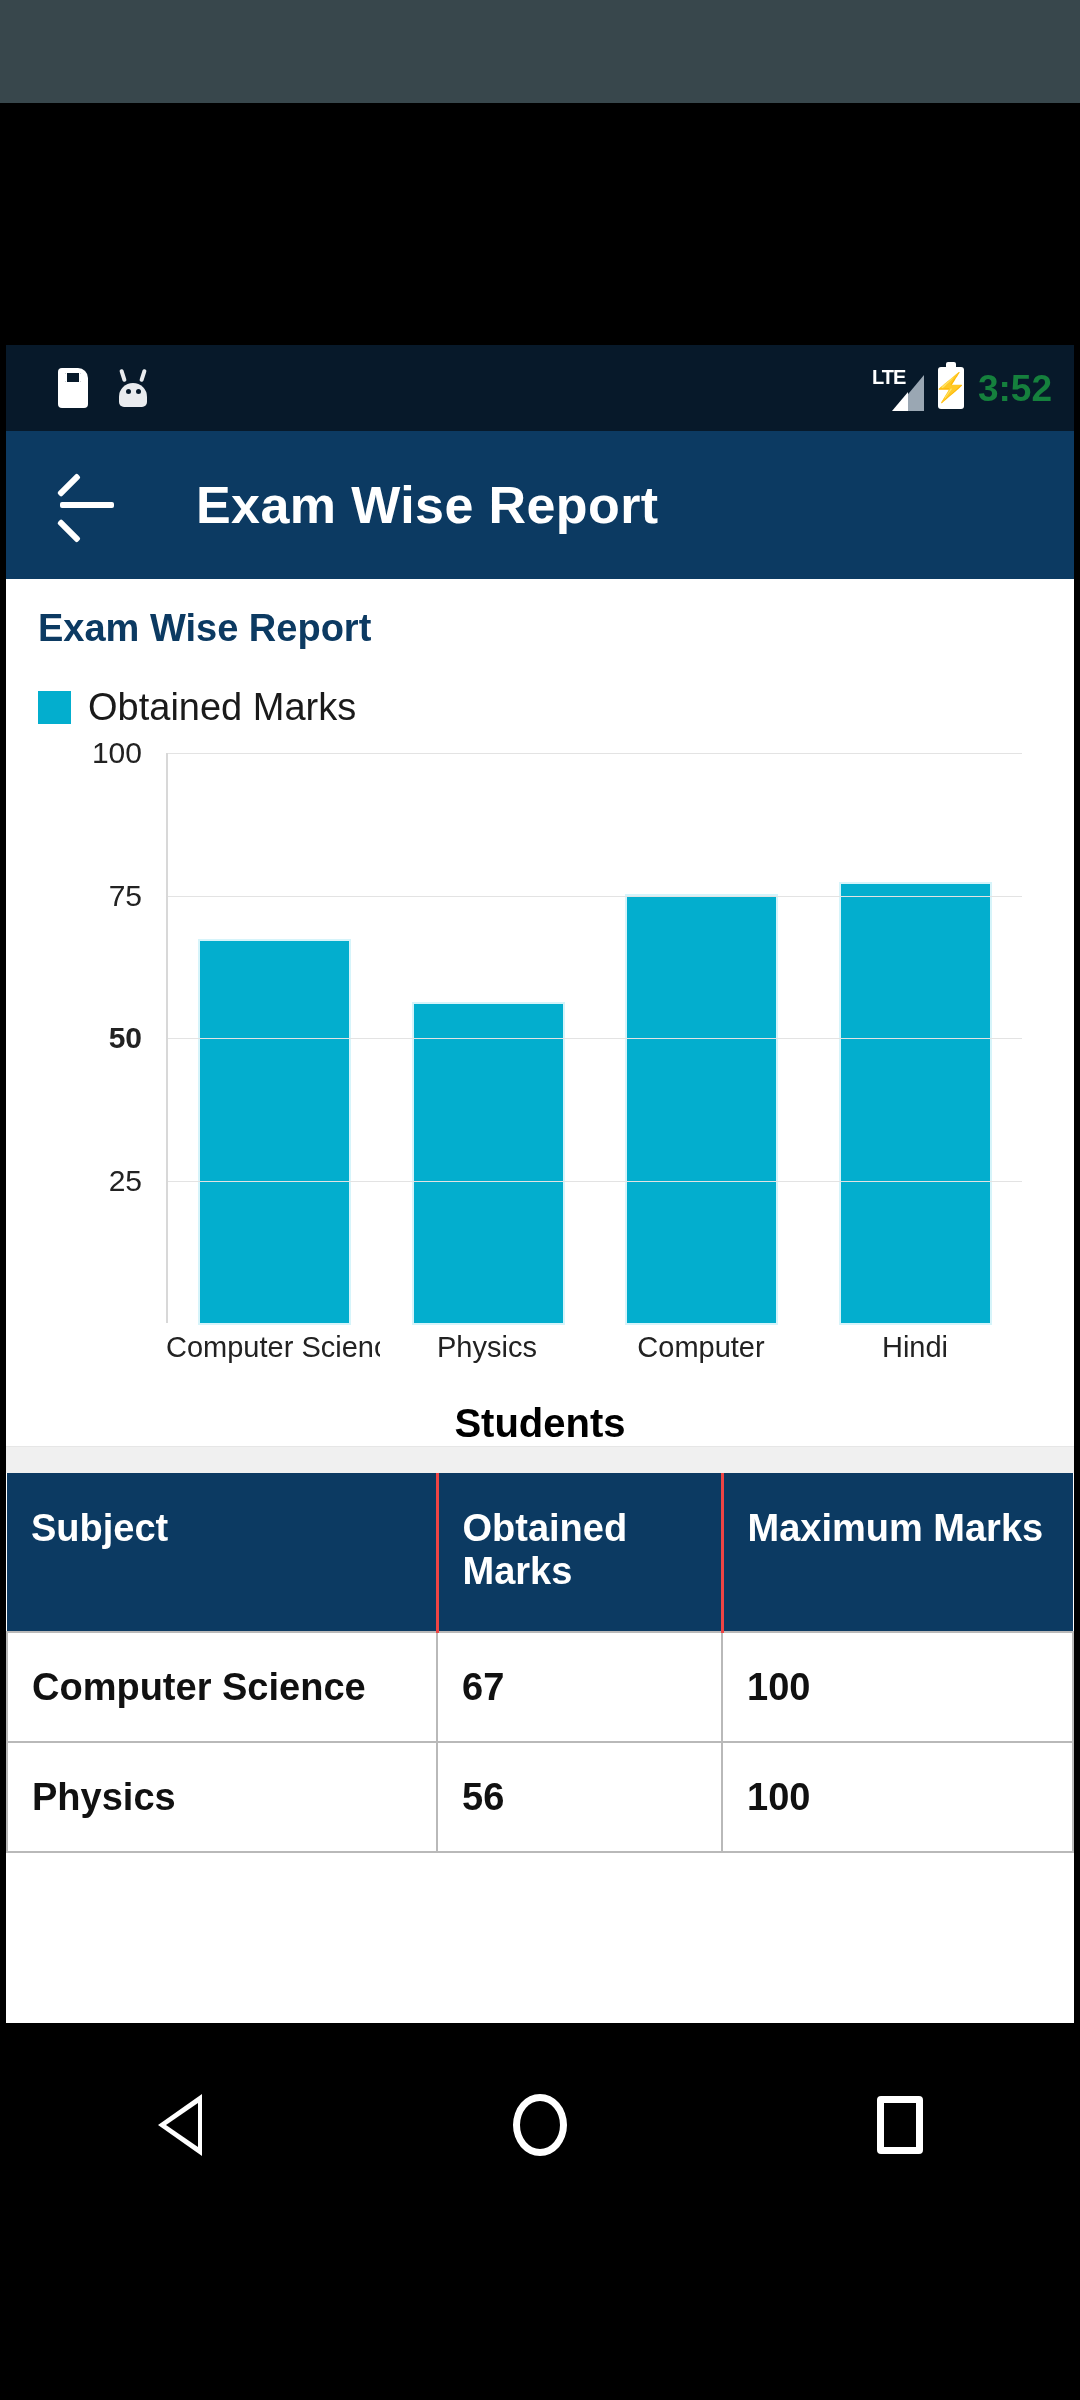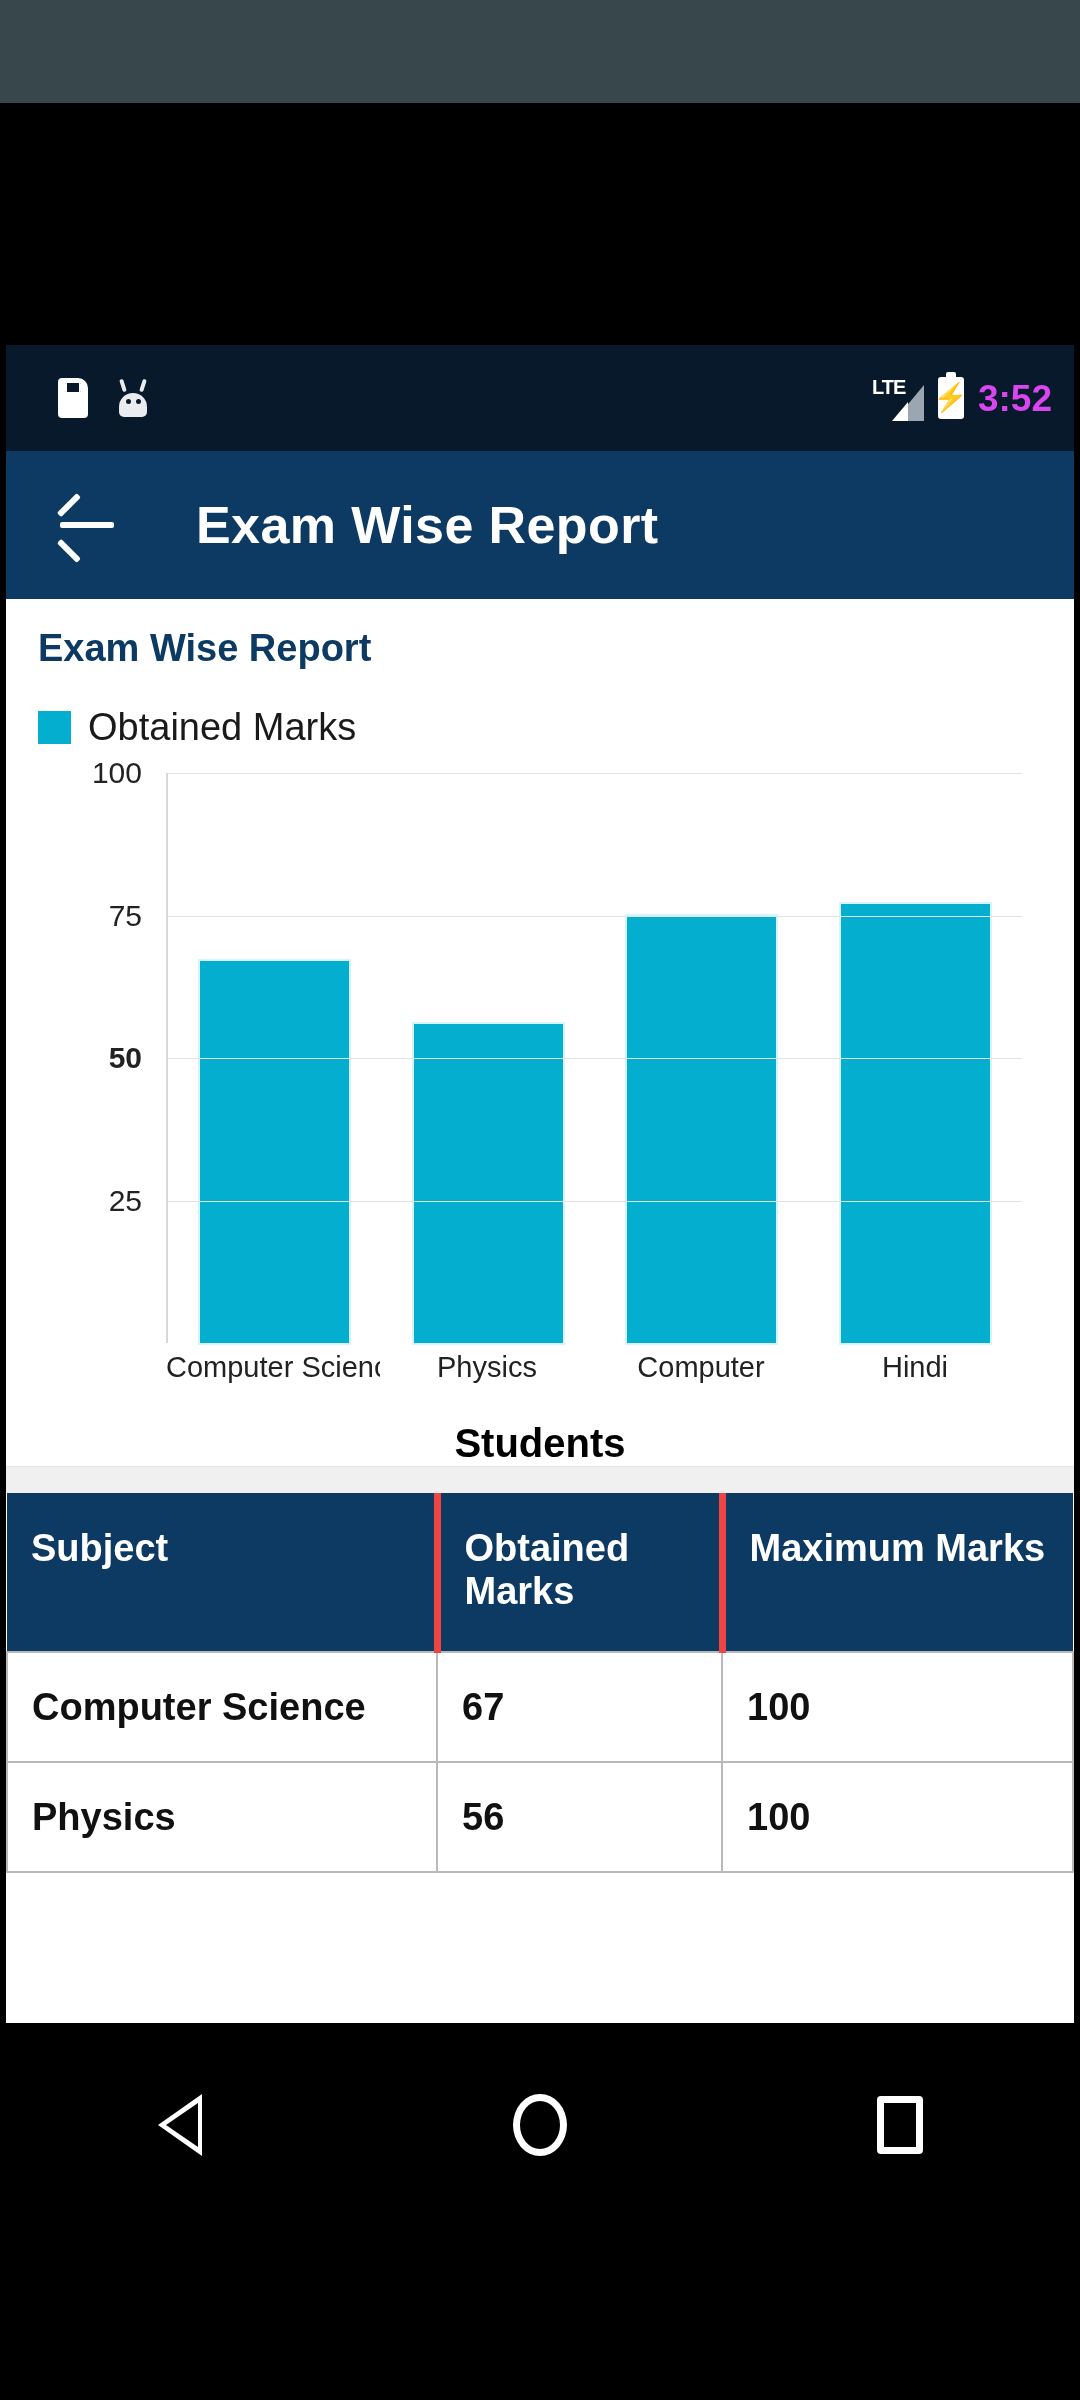--- a/index.html
+++ b/index.html
@@ -40,21 +40,21 @@
     top: 345px;
     width: 1068px;
     height: 1678px;
     background: #ffffff;
     overflow: hidden;
   }
 
   
   .statusbar {
     position: relative;
-    height: 106px;
+    height: 86px;
     background: #07192a;
     display: flex;
     align-items: center;
     padding: 0 22px 0 52px;
     box-sizing: border-box;
   }
   .sb-left {
     display: flex;
     align-items: center;
     gap: 28px;
@@ -159,21 +159,21 @@
   .battery .bolt {
     position: absolute;
     left: 50%; top: 50%;
     transform: translate(-50%,-50%);
     color: #07192a;
     font-size: 28px;
     line-height: 1;
     font-weight: bold;
   }
   .clock {
-    color: #d946ef;
+    color: #15803d;
     font-size: 37px;
     font-weight: bold;
     line-height: 1;
     letter-spacing: 0px;
   }
 
   
   .appbar {
     height: 148px;
     background: #0c3a62;
@@ -343,21 +343,21 @@
     border-collapse: collapse;
     table-layout: fixed;
   }
   .table th {
     background: #0c3a62;
     color: #ffffff;
     font-size: 38px;
     font-weight: bold;
     text-align: left;
     padding: 34px 24px 38px 24px;
-    border-right: 7px solid #ef4444;
+    border-right: 3px solid #ef4444;
     vertical-align: top;
     height: 140px;
     box-sizing: border-box;
   }
   .table th:last-child { border-right: 0; }
   .table td {
     font-size: 38px;
     font-weight: bold;
     color: #111111;
     padding: 30px 24px;

